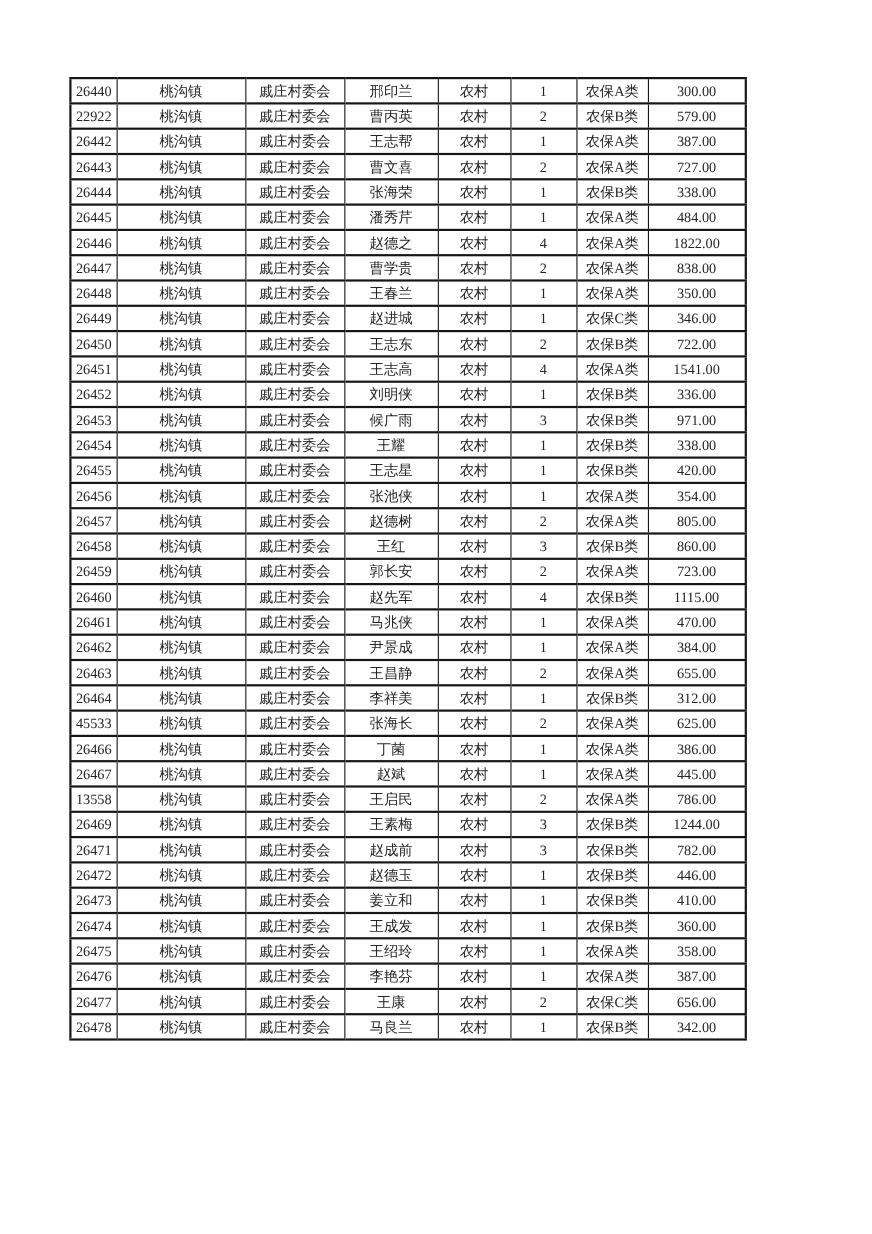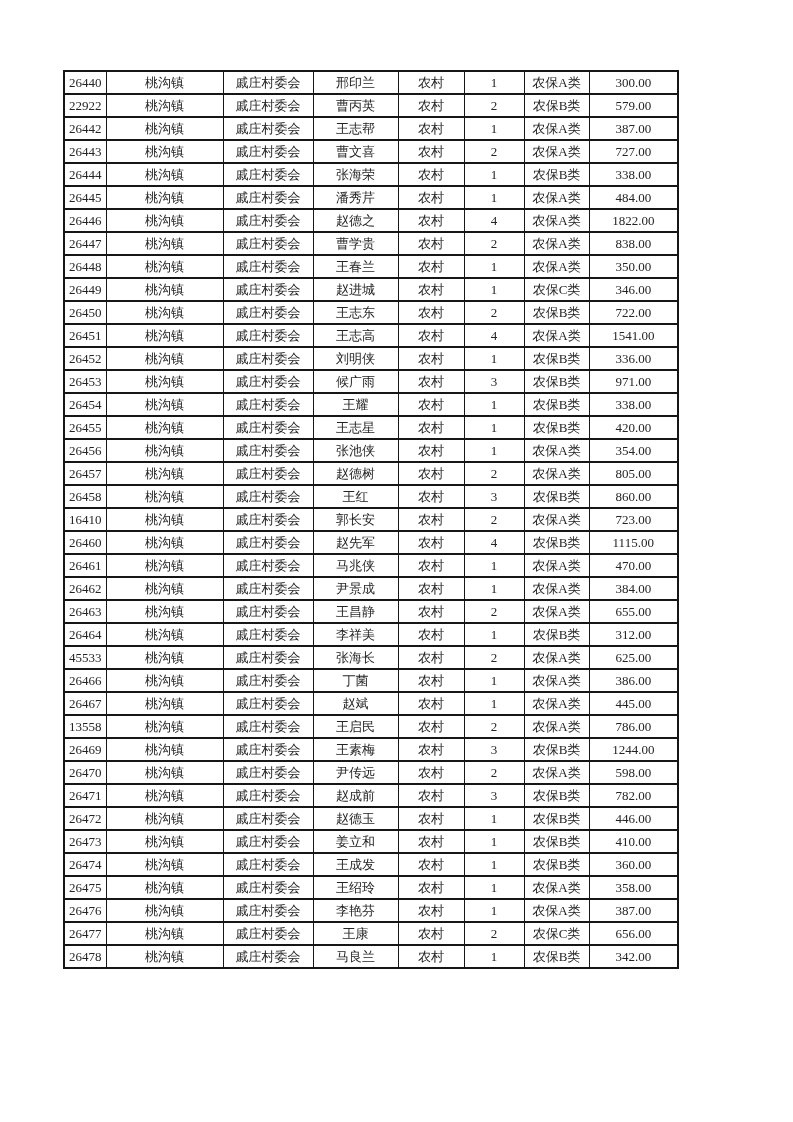--- a/index.html
+++ b/index.html
@@ -251,21 +251,21 @@
           <td>26458</td>
           <td>桃沟镇</td>
           <td>戚庄村委会</td>
           <td>王红</td>
           <td>农村</td>
           <td>3</td>
           <td>农保B类</td>
           <td>860.00</td>
         </tr>
         <tr>
-          <td>16410</td>
+          <td>26459</td>
           <td>桃沟镇</td>
           <td>戚庄村委会</td>
           <td>郭长安</td>
           <td>农村</td>
           <td>2</td>
           <td>农保A类</td>
           <td>723.00</td>
         </tr>
         <tr>
           <td>26460</td>
@@ -359,30 +359,20 @@
         </tr>
         <tr>
           <td>26469</td>
           <td>桃沟镇</td>
           <td>戚庄村委会</td>
           <td>王素梅</td>
           <td>农村</td>
           <td>3</td>
           <td>农保B类</td>
           <td>1244.00</td>
-        </tr>
-        <tr>
-          <td>26470</td>
-          <td>桃沟镇</td>
-          <td>戚庄村委会</td>
-          <td>尹传远</td>
-          <td>农村</td>
-          <td>2</td>
-          <td>农保A类</td>
-          <td>598.00</td>
         </tr>
         <tr>
           <td>26471</td>
           <td>桃沟镇</td>
           <td>戚庄村委会</td>
           <td>赵成前</td>
           <td>农村</td>
           <td>3</td>
           <td>农保B类</td>
           <td>782.00</td>

